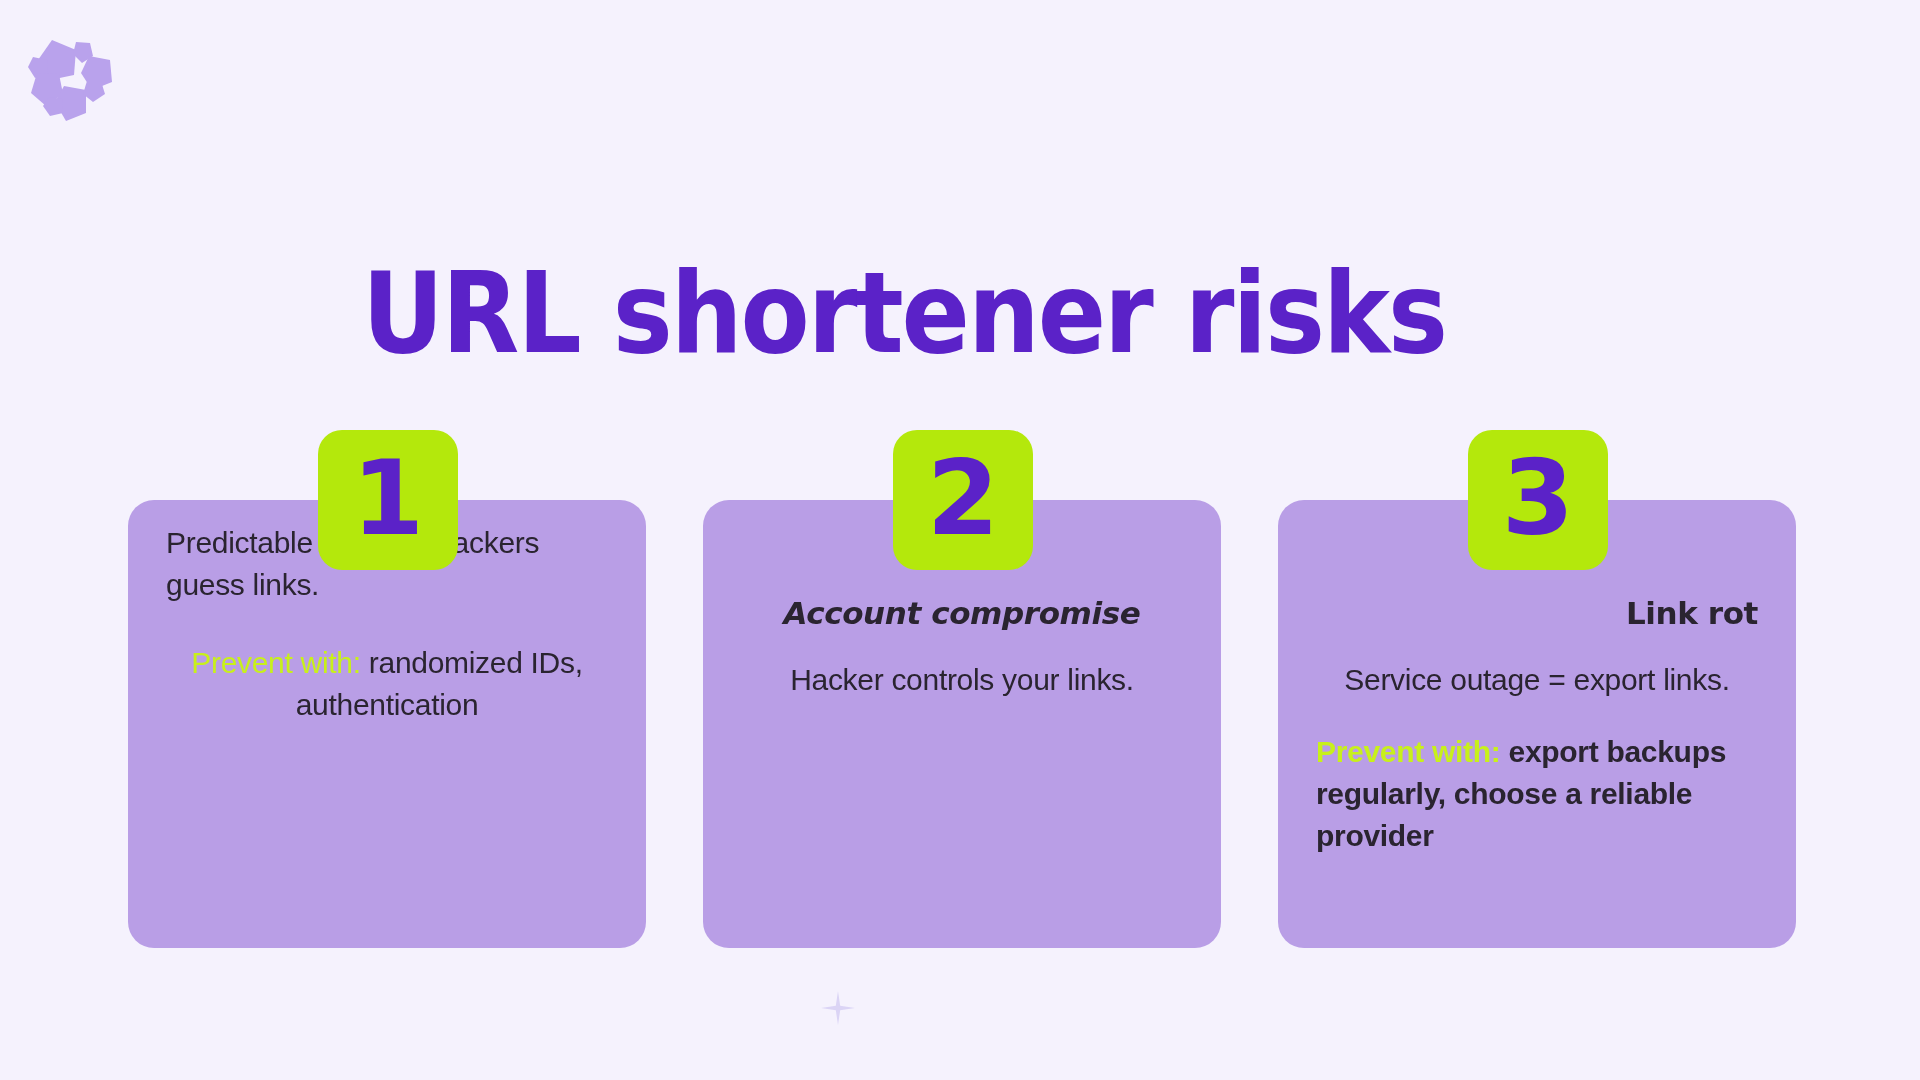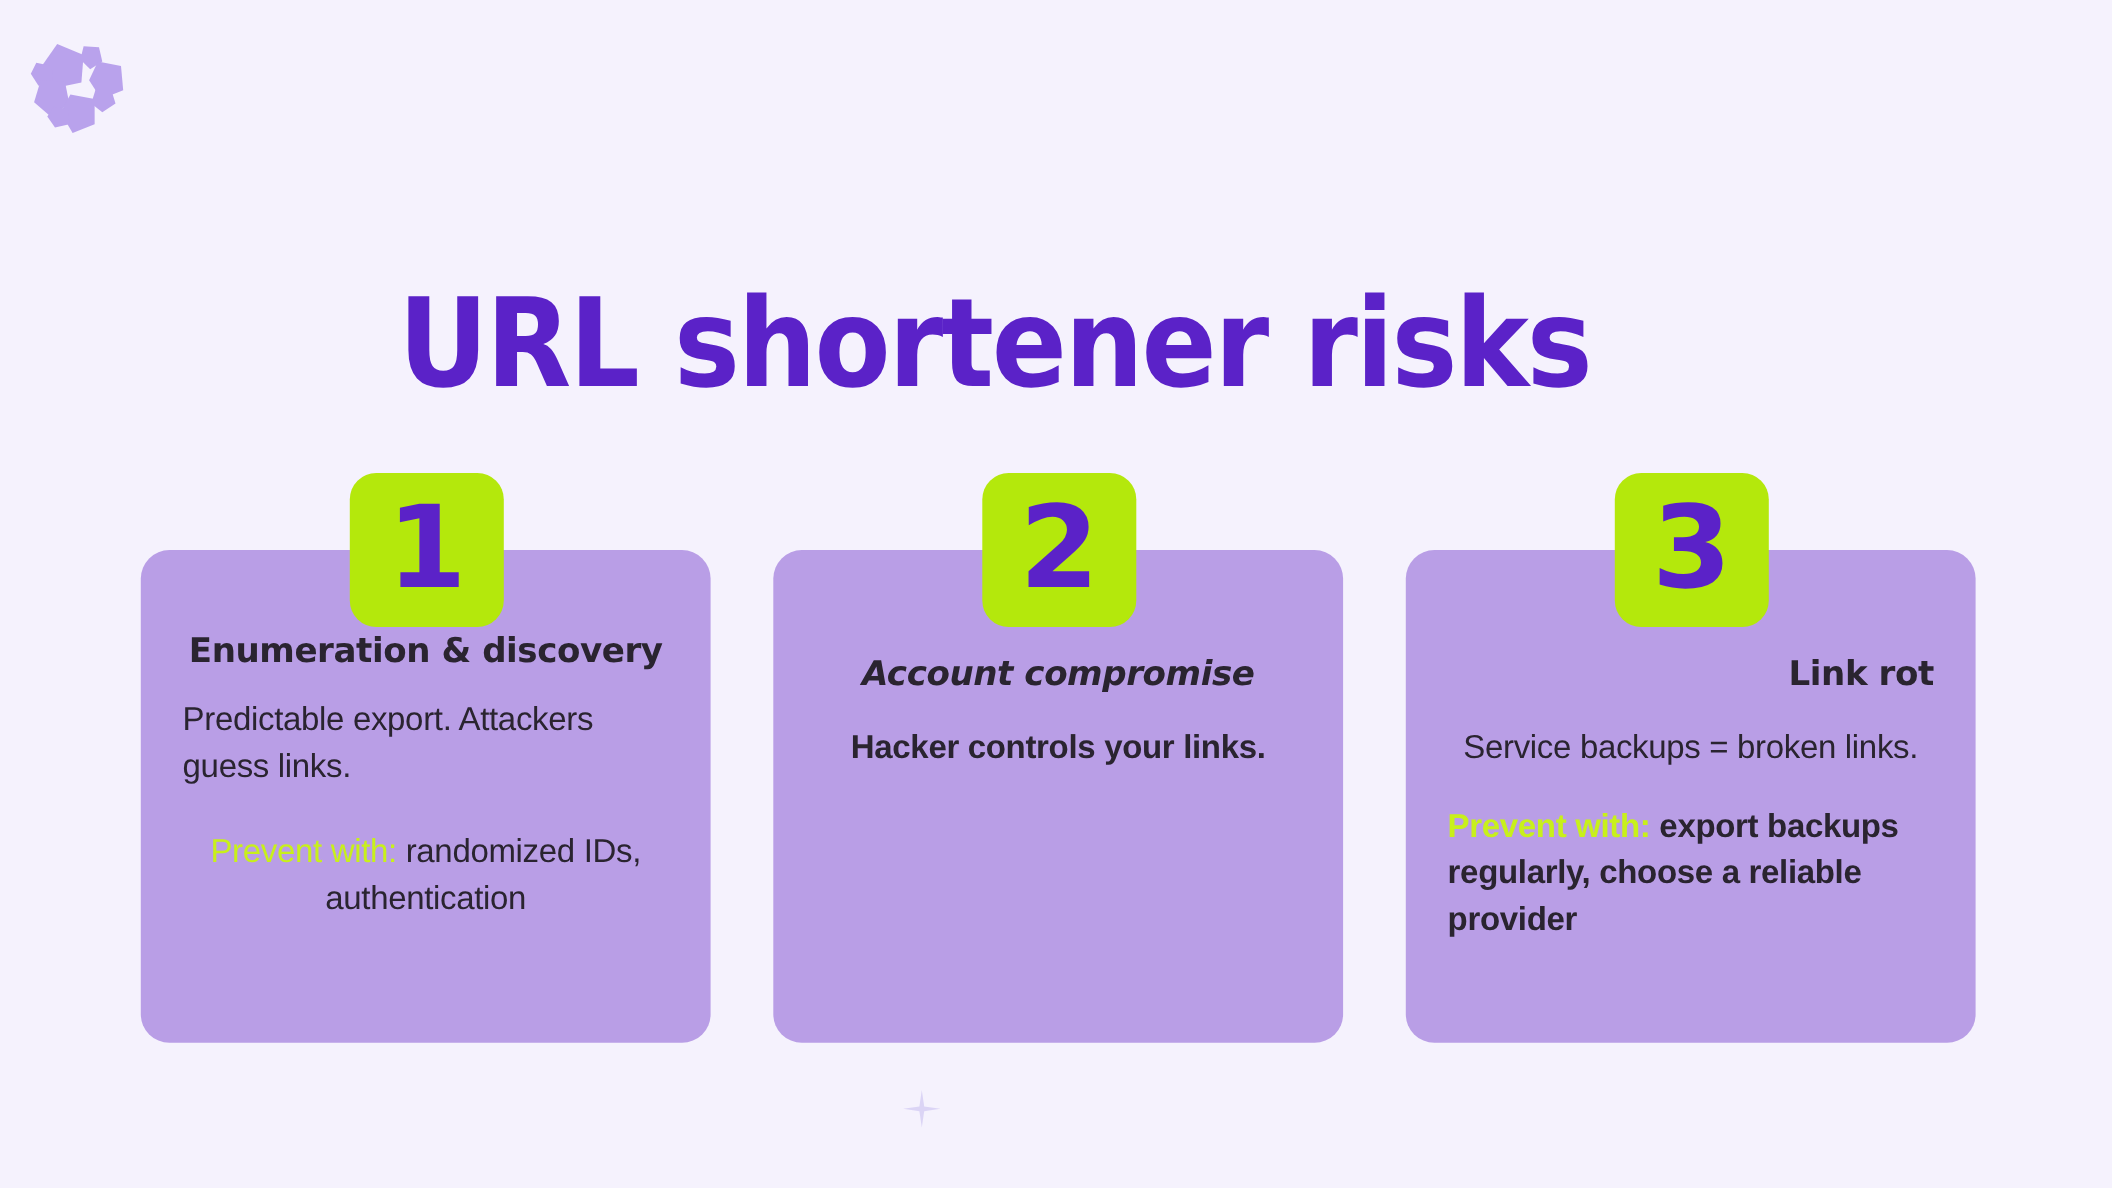--- a/index.html
+++ b/index.html
@@ -110,21 +110,21 @@
   .card-wrap.c3 .card-heading { padding-top: 93px; text-align: right; }
 
   .card-desc {
     font-size: 30px;
     line-height: 42px;
     color: #2a2430;
     font-weight: 400;
     letter-spacing: -0.3px;
   }
   .card-wrap.c1 .card-desc { padding-top: 22px; text-align: left; }
-  .card-wrap.c2 .card-desc { padding-top: 26px; text-align: center; font-weight: bold; }
+  .card-wrap.c2 .card-desc { padding-top: 26px; text-align: center; }
   .card-wrap.c3 .card-desc { padding-top: 26px; text-align: center; }
 
   .card-prevent {
     font-size: 30px;
     line-height: 42px;
     color: #2a2430;
     font-weight: 400;
     text-align: left;
     letter-spacing: -0.3px;
   }
@@ -167,21 +167,20 @@
 
 <h1 id="page-title">URL shortener risks</h1>
 
 <div id="cards-row">
 
   <div class="card-wrap c1">
     <div class="badge">
       <span class="badge-num">1</span>
     </div>
     <div class="card-body">
-      <div class="card-heading">Enumeration &amp; discovery</div>
       <div class="card-desc">Predictable export. Attackers guess links.</div>
       <div class="card-prevent"><span class="prevent-label">Prevent with:</span><span> randomized IDs, authentication</span></div>
     </div>
   </div>
 
   <div class="card-wrap c2">
     <div class="badge">
       <span class="badge-num">2</span>
     </div>
     <div class="card-body">
@@ -189,21 +188,21 @@
       <div class="card-desc">Hacker controls your links.</div>
     </div>
   </div>
 
   <div class="card-wrap c3">
     <div class="badge">
       <span class="badge-num">3</span>
     </div>
     <div class="card-body">
       <div class="card-heading">Link rot</div>
-      <div class="card-desc">Service backups = broken links.</div>
+      <div class="card-desc">Service outage = export links.</div>
       <div class="card-prevent"><span class="prevent-label">Prevent with:</span><span> export backups regularly, choose a reliable provider</span></div>
     </div>
   </div>
 
 </div>
 
 <div id="sparkle">
   <svg viewBox="0 0 36 36" width="36" height="36" aria-hidden="true">
     <path d="M18 1 L20.2 15.8 L35 18 L20.2 20.2 L18 35 L15.8 20.2 L1 18 L15.8 15.8 Z" fill="#c6bdf0"></path>
   </svg>

